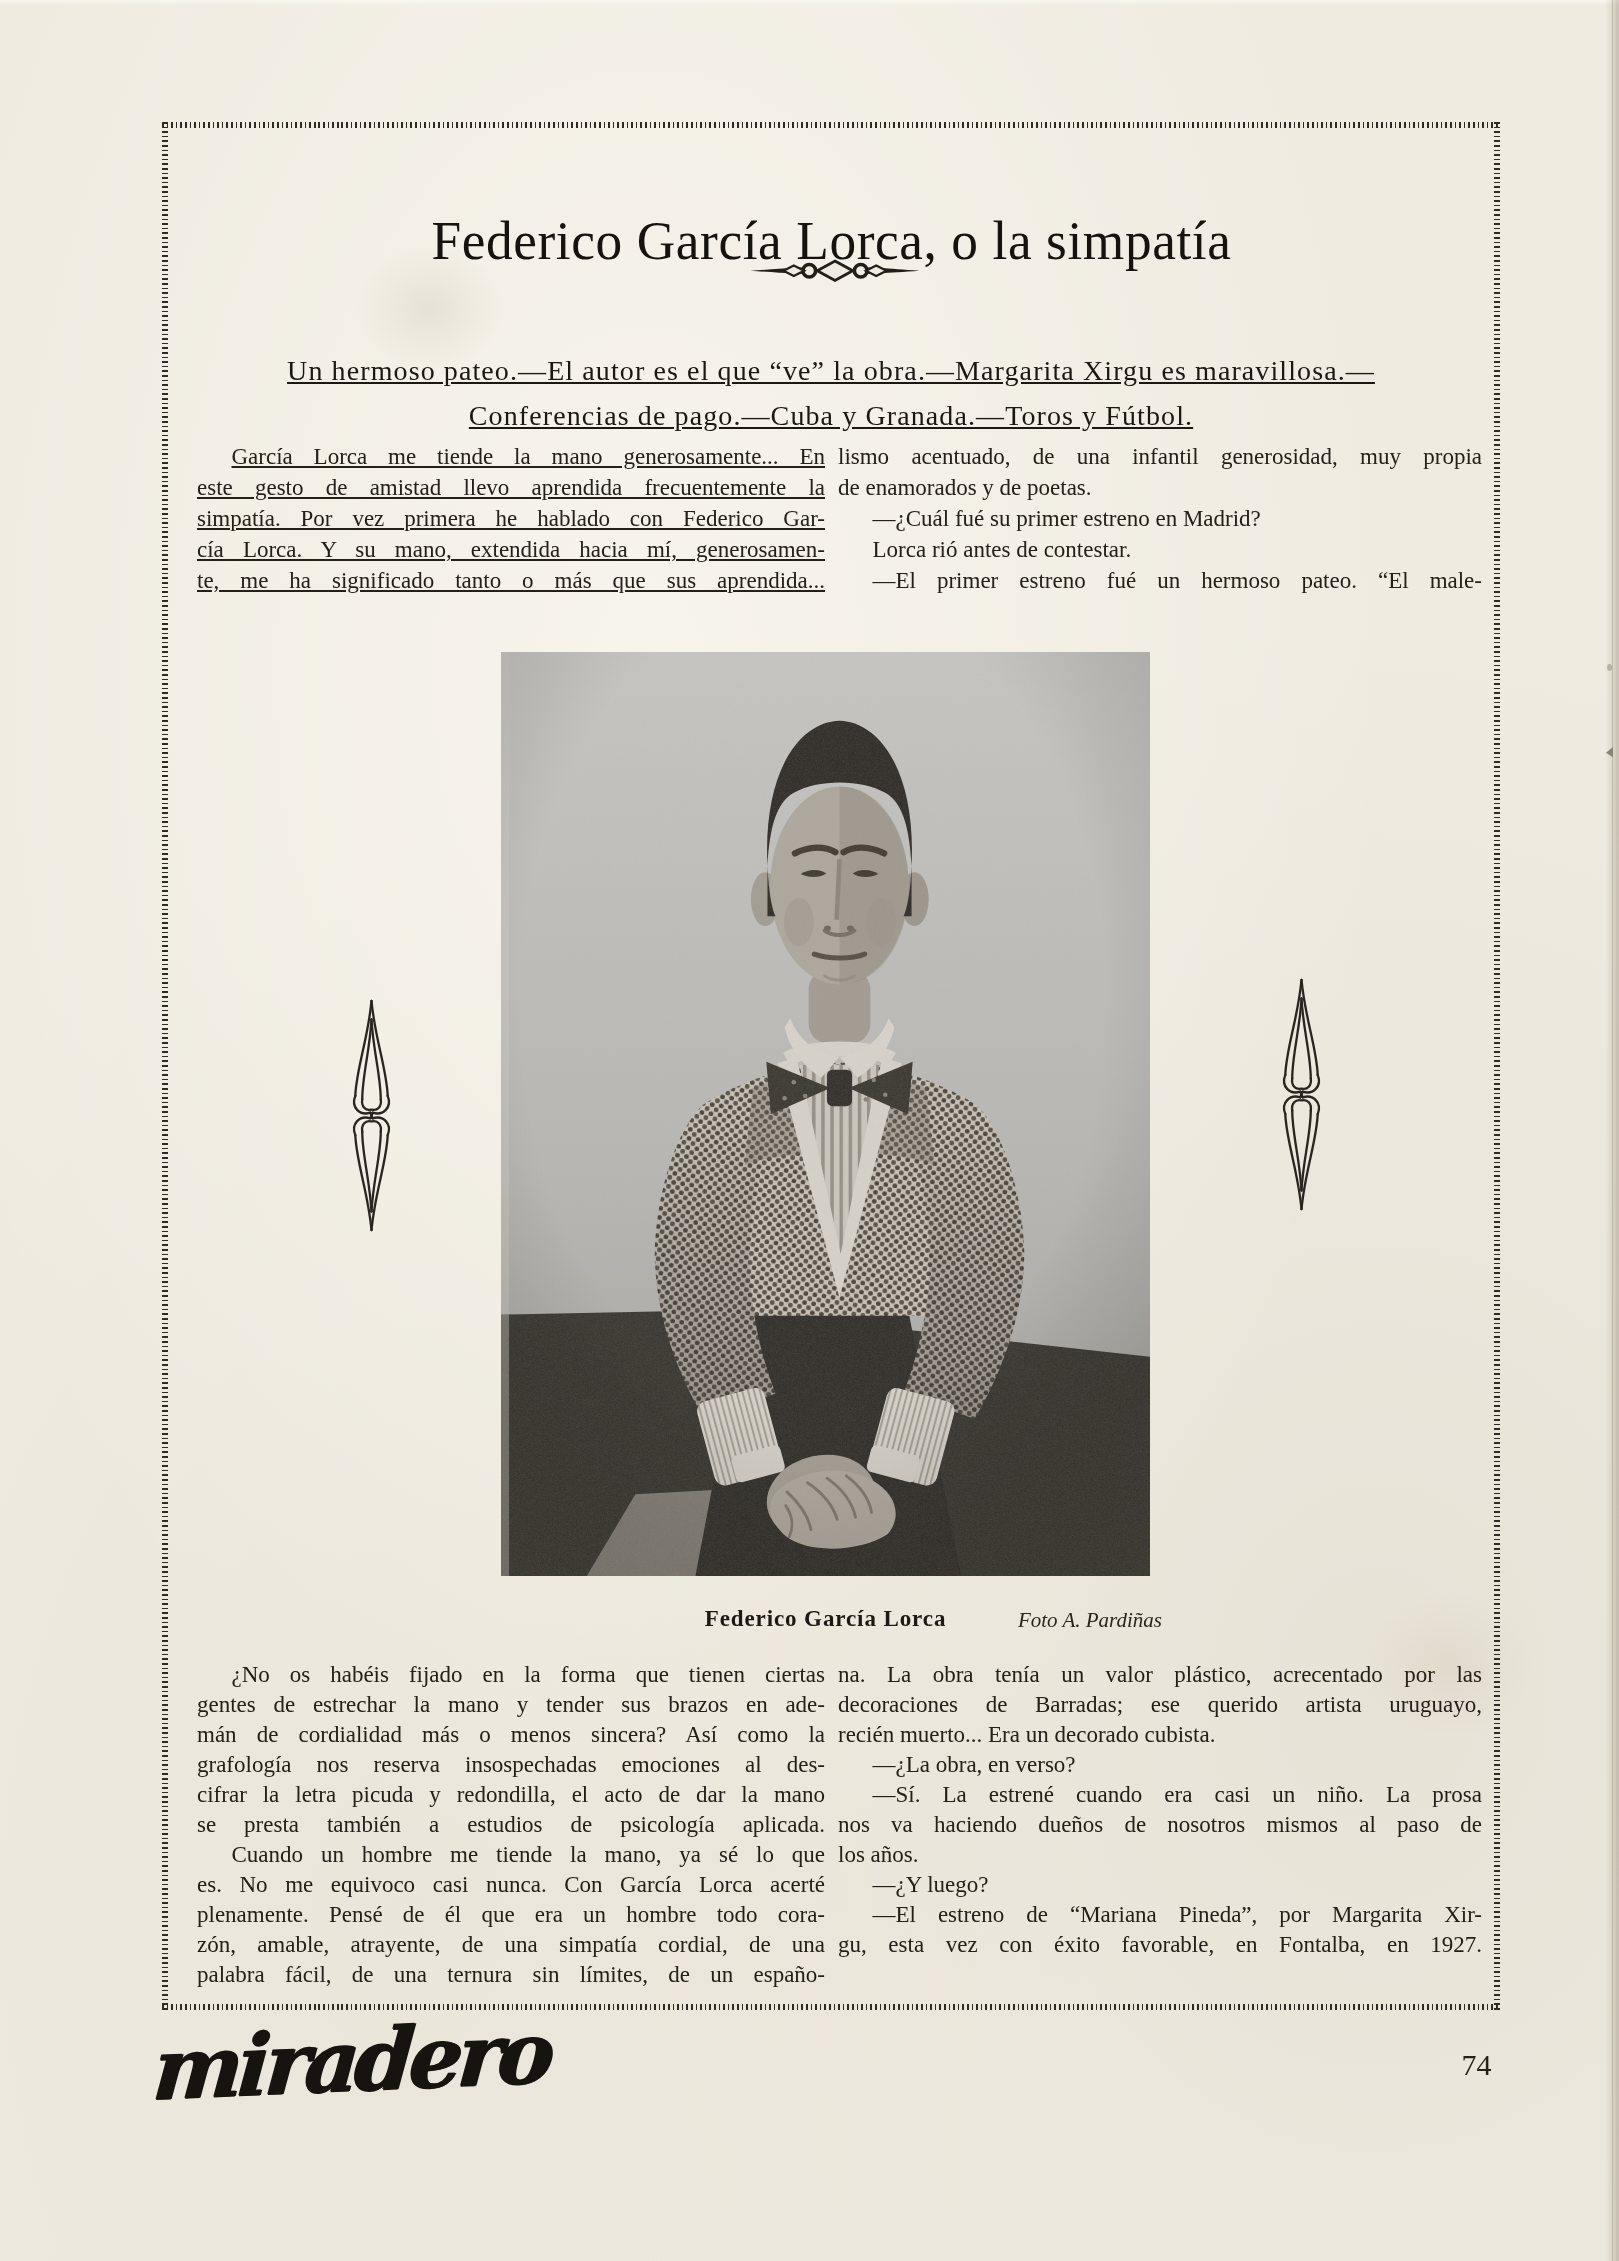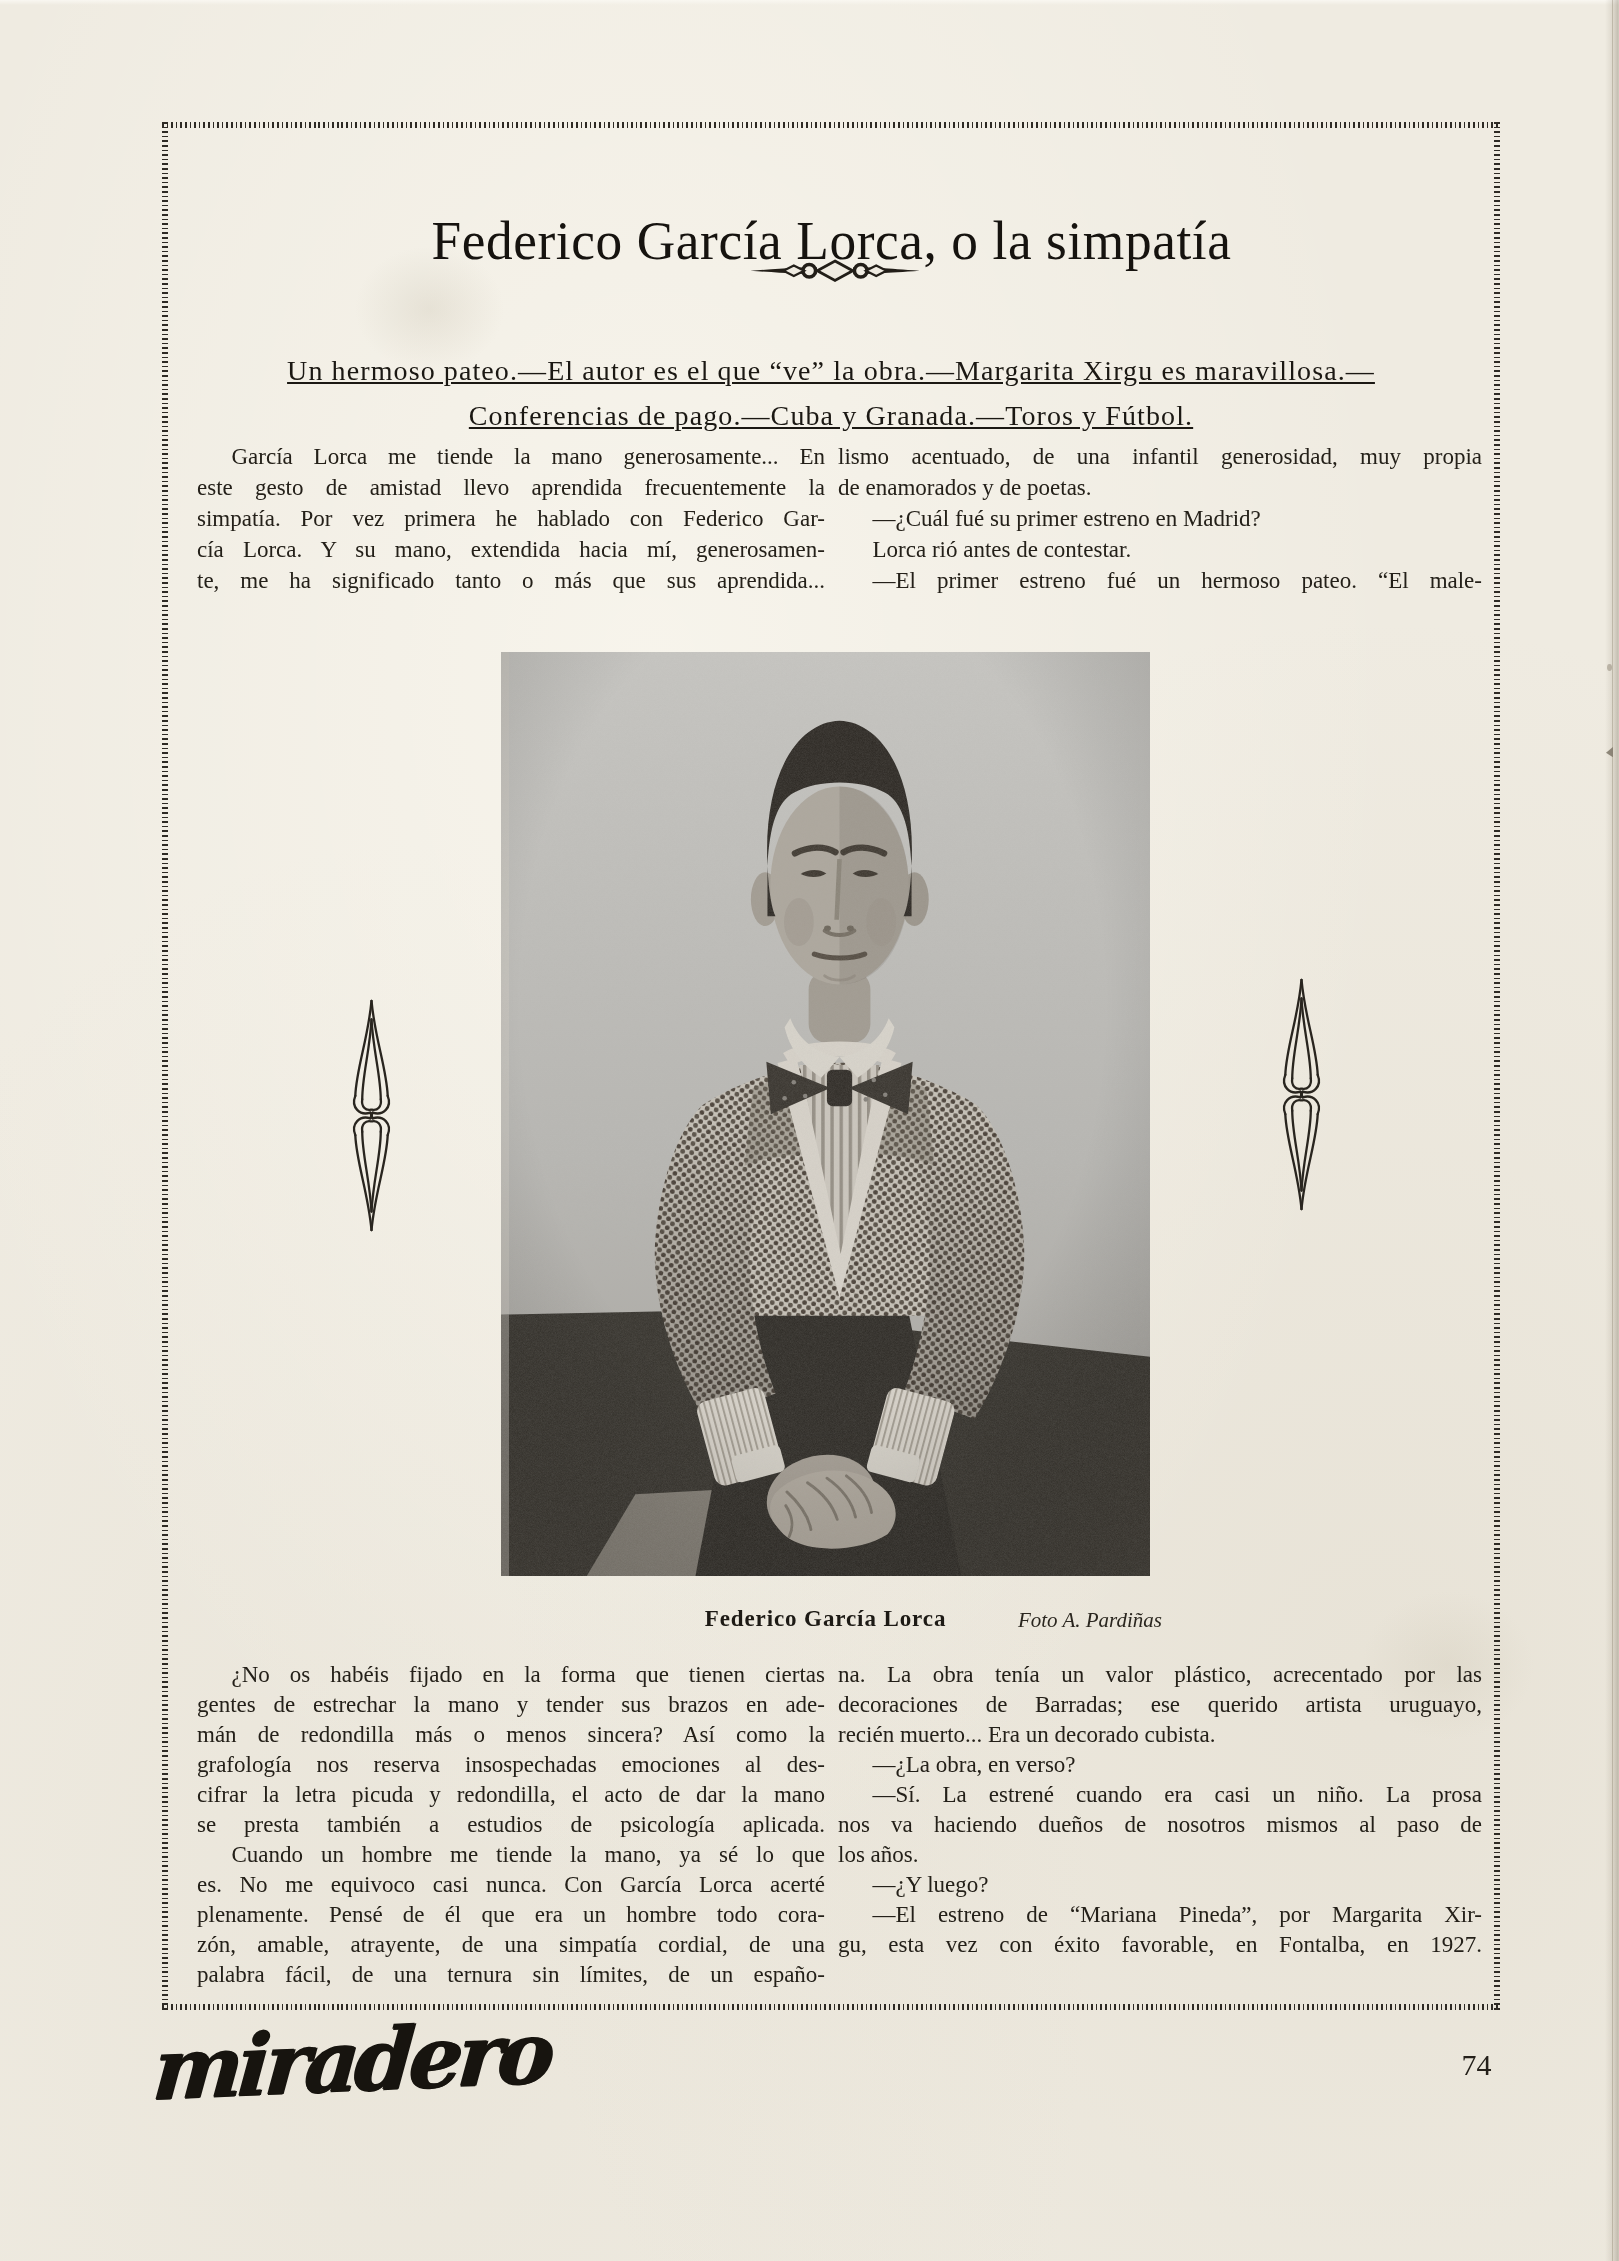--- a/index.html
+++ b/index.html
@@ -38,21 +38,21 @@
   .divider{position:absolute;left:748px;top:257px;width:174px;height:27.5px;}
   .deck{
     position:absolute;left:217px;top:348px;width:1228px;text-align:center;
     font-size:28px;line-height:45px;letter-spacing:1.1px;color:#1b1813;text-decoration:underline;
   }
   
   .col{position:absolute;font-size:23px;color:#242019;}
   .col .line{white-space:nowrap;text-align:justify;text-align-last:justify;}
   .col .line.short{text-align-last:left;}
   .col .line.pfirst{text-indent:1.5em;}
-  .c-tl{left:197px;top:441px;width:628px;line-height:31px;}
+  .c-tl{left:197px;top:441px;width:628px;line-height:31px;text-decoration:underline;}
   .c-tr{left:838px;top:441px;width:644px;line-height:31px;}
   .c-bl{left:197px;top:1660px;width:628px;line-height:30px;}
   .c-br{left:838px;top:1660px;width:644px;line-height:30px;}
   
   .photo{position:absolute;left:501px;top:652px;width:649px;height:924px;}
   .photo svg{display:block;width:100%;height:100%;}
   .caption-bold{
     position:absolute;left:501px;top:1606px;width:649px;text-align:center;
     font-size:23px;font-weight:700;letter-spacing:0.9px;color:#1d1a15;
   }
@@ -274,21 +274,21 @@
       <rect width="1135" height="1615" filter="url(#grain)" opacity=".35"></rect>
     </svg>
   </div>
 
   <div class="caption-bold">Federico García Lorca</div>
   <div class="caption-credit">Foto A. Pardiñas</div>
 
   <div class="col c-bl">
       <div class="line pfirst">¿No os habéis fijado en la forma que tienen ciertas</div>
       <div class="line">gentes de estrechar la mano y tender sus brazos en ade-</div>
-      <div class="line">mán de redondilla más o menos sincera? Así como la</div>
+      <div class="line">mán de cordialidad más o menos sincera? Así como la</div>
       <div class="line">grafología nos reserva insospechadas emociones al des-</div>
       <div class="line">cifrar la letra picuda y redondilla, el acto de dar la mano</div>
       <div class="line">se presta también a estudios de psicología aplicada.</div>
       <div class="line pfirst">Cuando un hombre me tiende la mano, ya sé lo que</div>
       <div class="line">es. No me equivoco casi nunca. Con García Lorca acerté</div>
       <div class="line">plenamente. Pensé de él que era un hombre todo cora-</div>
       <div class="line">zón, amable, atrayente, de una simpatía cordial, de una</div>
       <div class="line">palabra fácil, de una ternura sin límites, de un españo-</div>
     </div>
   <div class="col c-br">

